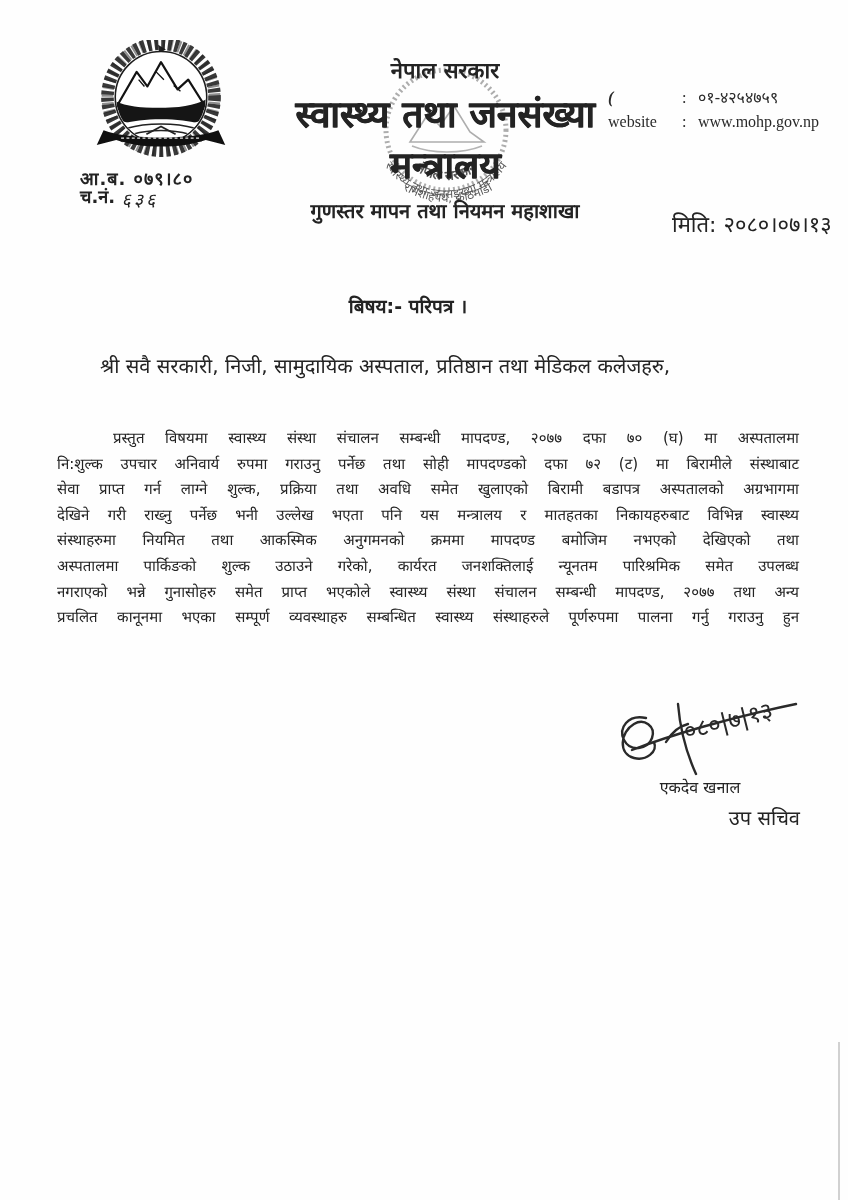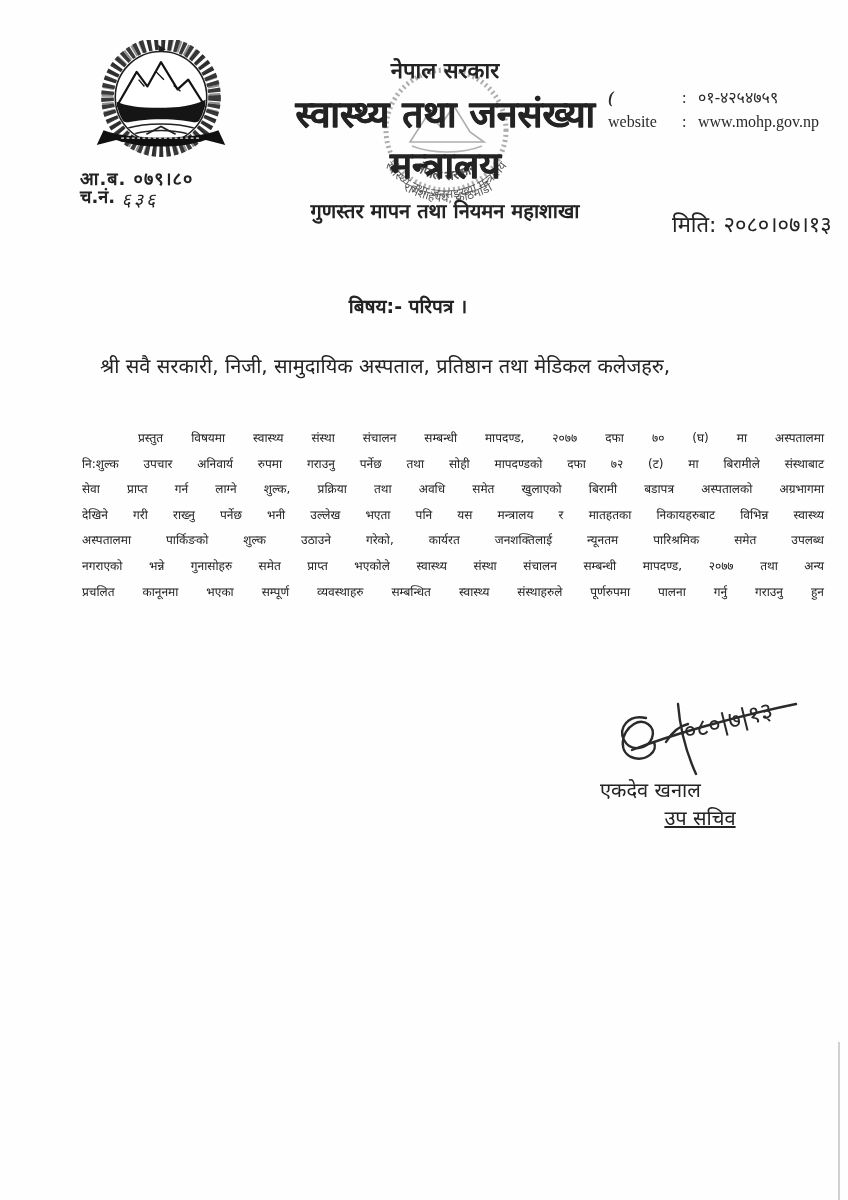--- a/index.html
+++ b/index.html
@@ -32,34 +32,34 @@
   .contact-label { width: 74px; }
   .phone-glyph { font-style: italic; font-weight: 700; }
   .contact-sep { width: 16px; }
 
   .date-line { left: 672px; top: 208px; font-size: 22px; }
 
   
   .subject { left: 0; top: 293px; width: 848px; text-align: center; font-size: 19px; font-weight: 600; transform: translateX(-16px); }
   .salutation { left: 60px; top: 352px; font-size: 20px; margin-left: 40px; }
 
-  .body-block { left: 57px; top: 426px; width: 742px; font-size: 12px; margin-left: 25px; }
+  .body-block { left: 57px; top: 426px; width: 742px; font-size: 15px; }
   .body-line {
     line-height: 25.6px;
     text-align: justify;
     text-align-last: justify;
     white-space: normal;
   }
   .body-line.first { padding-left: 56px; }
   .body-line.last { text-align-last: left; }
 
   
   .signature-svg { left: 608px; top: 688px; width: 200px; height: 92px; }
-  .sig-name { left: 600px; top: 776px; width: 200px; text-align: left; font-size: 20px; }
-  .sig-title { left: 600px; top: 804px; width: 200px; text-align: center; font-size: 20px; text-decoration: underline; }
+  .sig-name { left: 600px; top: 776px; width: 200px; text-align: center; font-size: 16px; }
+  .sig-title { left: 600px; top: 804px; width: 200px; text-align: right; font-size: 20px; }
 
   
   .scan-edge { right: 8px; top: 1042px; width: 2px; height: 158px; background: #c6c6c6; opacity: 0.8; }
 </style>
 </head>
 <body>
 
 <div class="page">
 
   <svg class="abs emblem" viewBox="0 0 150 130" aria-hidden="true">
@@ -131,20 +131,21 @@
 
   <div class="abs subject">बिषय:- परिपत्र ।</div>
 
   <div class="abs salutation">श्री सवै सरकारी, निजी, सामुदायिक अस्पताल, प्रतिष्ठान तथा मेडिकल कलेजहरु,</div>
 
   <div class="abs body-block">
       <div class="body-line first">प्रस्तुत विषयमा स्वास्थ्य संस्था संचालन सम्बन्धी मापदण्ड, २०७७ दफा ७० (घ) मा अस्पतालमा</div>
       <div class="body-line">नि:शुल्क उपचार अनिवार्य रुपमा गराउनु पर्नेछ तथा सोही मापदण्डको दफा ७२ (ट) मा बिरामीले संस्थाबाट</div>
       <div class="body-line">सेवा प्राप्त गर्न लाग्ने शुल्क, प्रक्रिया तथा अवधि समेत खुलाएको बिरामी बडापत्र अस्पतालको अग्रभागमा</div>
       <div class="body-line">देखिने गरी राख्नु पर्नेछ भनी उल्लेख भएता पनि यस मन्त्रालय र मातहतका निकायहरुबाट विभिन्न स्वास्थ्य</div>
+      <div class="body-line">संस्थाहरुमा नियमित तथा आकस्मिक अनुगमनको क्रममा मापदण्ड बमोजिम नभएको देखिएको तथा</div>
       <div class="body-line">अस्पतालमा पार्किङको शुल्क उठाउने गरेको, कार्यरत जनशक्तिलाई न्यूनतम पारिश्रमिक समेत उपलब्ध</div>
       <div class="body-line">नगराएको भन्ने गुनासोहरु समेत प्राप्त भएकोले स्वास्थ्य संस्था संचालन सम्बन्धी मापदण्ड, २०७७ तथा अन्य</div>
       <div class="body-line">प्रचलित कानूनमा भएका सम्पूर्ण व्यवस्थाहरु सम्बन्धित स्वास्थ्य संस्थाहरुले पूर्णरुपमा पालना गर्नु गराउनु हुन</div>
     </div>
 
   <svg class="abs signature-svg" viewBox="0 0 200 92" aria-hidden="true">
     <g stroke="#2a2a2a" stroke-width="2.4" fill="none" stroke-linecap="round">
       <path d="M38,30 C20,26 10,40 16,52 C22,64 40,62 44,50 C48,38 36,30 26,36 C12,44 10,66 26,70 C38,73 50,64 46,54"></path>
       <path d="M24,62 C60,48 120,30 188,16"></path>
       <path d="M70,16 C72,40 78,64 88,86"></path>

